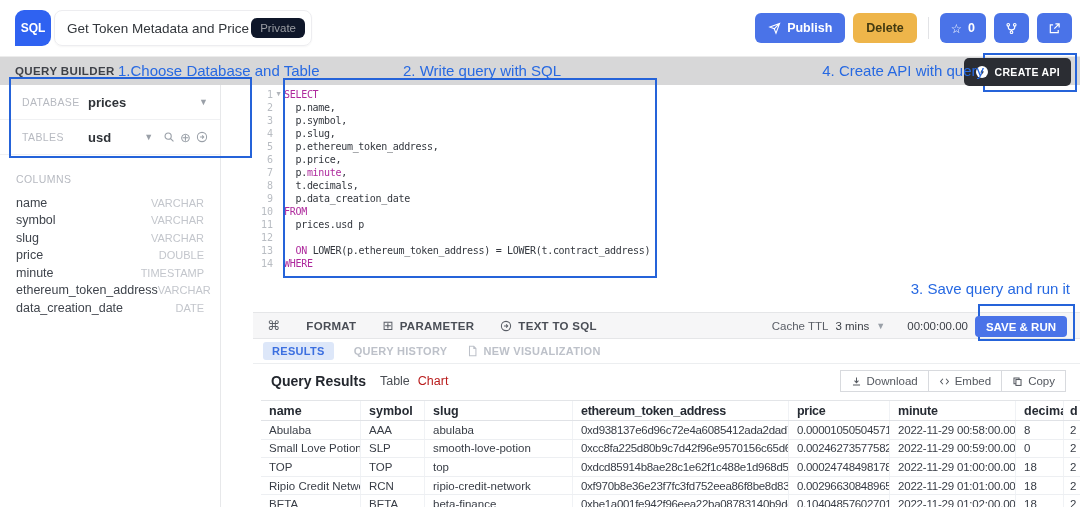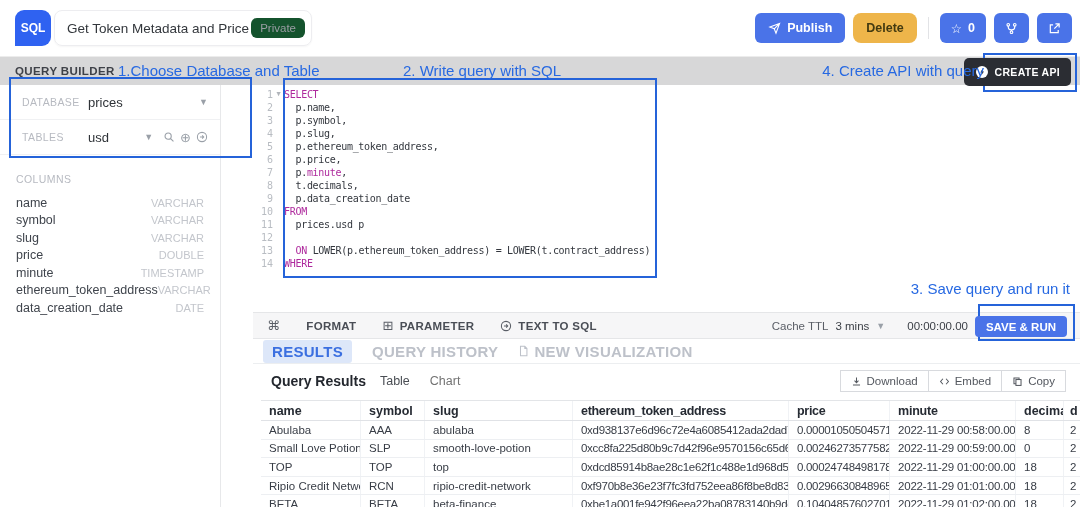--- a/index.html
+++ b/index.html
@@ -8,26 +8,26 @@
   #page { position:relative; width:1080px; height:507px; overflow:hidden; background:#fff; }
 
   
   #topbar { position:absolute; left:0; top:0; width:1080px; height:57px; background:#fff;
             border-bottom:1px solid #ececec; display:flex; align-items:center; padding:0 8px 0 15px; }
   .sql-logo { width:36px; height:36px; background:#2f62f1; border-radius:9px 9px 9px 0;
               color:#fff; font-size:12px; font-weight:bold; display:flex; align-items:center; justify-content:center; }
   .title-input { margin-left:3px; width:258px; height:36px; border:1px solid #ededf0; border-radius:8px;
                  box-shadow:0 1px 2px rgba(0,0,0,.04); display:flex; align-items:center; padding:0 6px 0 12px; }
   .title-input .t { flex:1; font-size:13.5px; color:#33373c; white-space:nowrap; overflow:hidden; }
-  .badge { background:#14532d; color:#9a9da3; font-size:11.5px; border-radius:6px; padding:4px 9px; }
+  .badge { background:#0f172a; color:#9a9da3; font-size:11.5px; border-radius:6px; padding:4px 9px; }
   .tb-right { margin-left:auto; display:flex; align-items:center; gap:8px; }
   .btn { display:inline-flex; align-items:center; gap:6px; border:none; cursor:pointer;
          background:#4a73e8; color:#fff; font-family:inherit; font-size:12.5px; font-weight:bold;
          height:30px; padding:0 13px; border-radius:6px; }
-  .btn.warn { background:#eeb54a; color:#433a10;border-radius:8px; }
+  .btn.warn { background:#eeb54a; color:#433a10; }
   .btn.iconb { padding:0 11px; }
   .vdiv { width:1px; height:22px; background:#e2e3e6; margin:0 3px; }
   .icon { display:inline-flex; align-items:center; justify-content:center; }
 
   
   #subheader { position:absolute; left:0; top:57px; width:1080px; height:28px; background:#d7d7d8;
                display:flex; align-items:center; padding-left:15px; }
   .qb-title { font-size:11.5px; font-weight:bold; color:#3e4148; letter-spacing:.4px; }
   .annot { position:absolute; color:#2769e2; font-size:15px; white-space:nowrap; z-index:30; }
   #annot1 { left:118px; top:62px; }
@@ -38,21 +38,21 @@
   #abox1 { left:9px;  top:77px;  width:243px; height:81px; }
   #abox2 { left:283px; top:78px; width:374px; height:200px; }
   #abox3 { right:5px; top:304px; width:97px;  height:37px; }
   #abox4 { right:3px; top:53px;  width:94px;  height:39px; }
 
   
   #leftpanel { position:absolute; left:0; top:85px; width:221px; height:422px; background:#fff;
                border-right:1px solid #e7e8ea; }
   .lp-row { height:35px; display:flex; align-items:center; padding:0 12px 0 22px; border-bottom:1px solid #f0f1f3; cursor:pointer; }
   .lp-label { width:66px; font-size:10.5px; color:#b7bac1; letter-spacing:.4px; }
-  .lp-value { flex:1; font-size:13px; font-weight:normal; color:#2f3338; }
+  .lp-value { flex:1; font-size:13px; font-weight:bold; color:#2f3338; }
   .caret { color:#9aa0a8; font-size:9px; }
   .lp-icons { display:flex; align-items:center; gap:5px; margin-left:10px; color:#9aa0a8; }
   .lp-icons .uni { font-size:13px; line-height:1; cursor:pointer; }
   .columns-label { margin:18px 0 9px; padding-left:16px; font-size:10.5px; color:#b7bac1; letter-spacing:.4px; }
   .col-item { display:flex; align-items:center; padding:0 16px; height:17.5px; cursor:pointer; }
   .col-name { flex:1; font-size:12.5px; color:#3f444c; }
   .col-type { font-size:11px; color:#c3c6cc; }
 
   
   #editor { position:absolute; left:253px; top:85px; width:827px; height:227px; background:#fff;
@@ -75,30 +75,30 @@
   .timer { margin-left:22px; font-size:11.5px; color:#3c4047; }
   #saverun { position:absolute; right:13px; top:316px; height:21px; padding:0 11px; font-size:11.5px;
              border-radius:4px; z-index:26; }
   #createapi { position:absolute; right:9px; top:58px; height:28px; background:#2b2d33; color:#fff;
                font-size:10.5px; font-weight:bold; letter-spacing:.3px; border-radius:5px; padding:0 11px; z-index:26;
                display:inline-flex; align-items:center; gap:6px; border:none; cursor:pointer; font-family:inherit; }
 
   
   #tabs { position:absolute; left:253px; top:339px; width:827px; height:25px; display:flex; align-items:center;
           gap:20px; padding-left:10px; border-bottom:1px solid #eceef0; background:#fff; }
-  .tab { font-size:15px; font-weight:bold; letter-spacing:.3px; color:#bdc1c9; cursor:pointer;
+  .tab { font-size:11px; font-weight:bold; letter-spacing:.3px; color:#bdc1c9; cursor:pointer;
          display:flex; align-items:center; gap:5px; }
   .tab.active { color:#3b6fe0; background:#dde7f9; border-radius:3px; padding:3px 9px; }
 
   
   #results-header { position:absolute; left:253px; top:364px; width:827px; height:34px; display:flex;
                     align-items:center; padding:0 14px 0 18px; background:#fff; }
   .qr-title { font-size:14px; font-weight:bold; color:#23272e; }
   .view-link { margin-left:14px; font-size:12.5px; color:#4a4e54; cursor:pointer; }
-  .view-link + .view-link { margin-left:20px; color:#737373; }
+  .view-link + .view-link { margin-left:8px; color:#b91c1c; }
   .btn-group { margin-left:auto; display:flex; border:1px solid #d8dade; border-radius:0; overflow:hidden; background:#fff; }
   .bg-item { display:flex; align-items:center; gap:5px; padding:4px 10px; font-size:11.5px; color:#54585f; cursor:pointer; }
   .bg-item + .bg-item { border-left:1px solid #d8dade; }
 
   
   #rtable { position:absolute; left:261px; top:400px; width:819px; height:107px; overflow:hidden;
             border-top:1px solid #e3e5e8; }
   .trow { display:flex; height:18.6px; border-bottom:1px solid #edeff2; }
   .trow.head { height:20px; border-bottom:1px solid #e0e2e6; }
   .tc { padding:0 4px 0 8px; display:flex; align-items:center; font-size:11.5px; color:#383d46;

